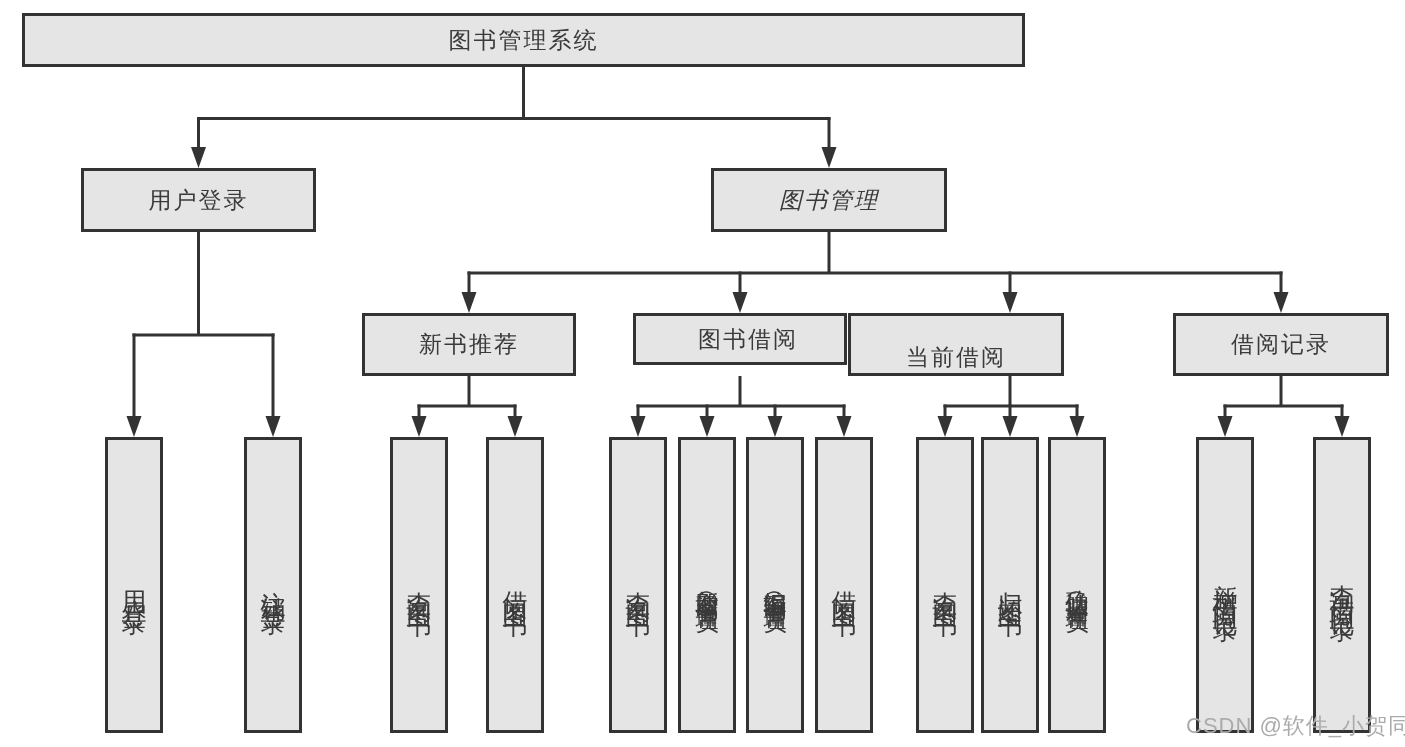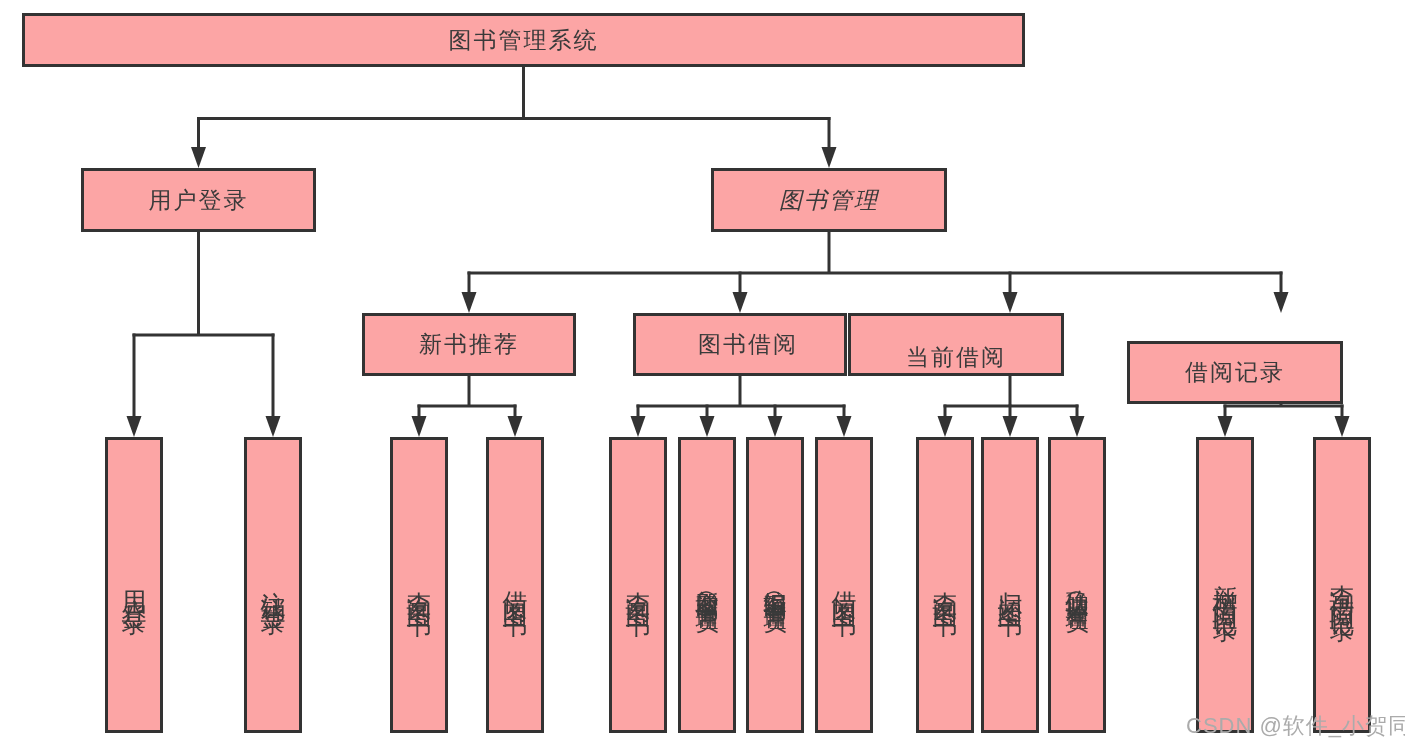--- a/index.html
+++ b/index.html
@@ -1,21 +1,21 @@
 <!DOCTYPE html>
 <html><head>
 <meta charset="utf-8">
 <style>
   html,body { margin:0; padding:0; background:#ffffff; }
   .canvas {
     position:relative; width:1405px; height:747px; background:#ffffff;
     font-family:"Liberation Sans", sans-serif; color:#3a3a3a; overflow:hidden;
   }
   .box {
-    position:absolute; background:#fca5a5; border:3px solid #333333;
+    position:absolute; background:#e5e5e5; border:3px solid #333333;
     box-sizing:border-box; display:flex; align-items:center; justify-content:center;
     z-index:2;
   }
   .hlabel { font-size:23px; letter-spacing:2px; white-space:nowrap; }
   .vbox .vlabel {
     writing-mode:vertical-rl; text-orientation:mixed;
     font-size:25px; letter-spacing:7px; line-height:1;
   }
   .vbox .vlabel.long { font-size:23px; letter-spacing:3px; }
   svg.connectors { position:absolute; left:0; top:0; z-index:1; }
@@ -103,27 +103,27 @@
   <div class="box" style="left:81px; top:168px; width:235px; height:64px;">
     <span class="hlabel">用户登录</span>
   </div>
   <div class="box" style="left:711px; top:168px; width:236px; height:64px;font-style:italic;">
     <span class="hlabel">图书管理</span>
   </div>
 
   <div class="box" style="left:362px; top:313px; width:214px; height:63px;font-family:Liberation Mono, monospace;">
     <span class="hlabel">新书推荐</span>
   </div>
-  <div class="box" style="left:633px; top:313px; width:214px; height:63px;padding-left:16px;">
+  <div class="box" style="left:633px; top:313px; width:214px; height:52px;padding-left:16px;">
     <span class="hlabel">图书借阅</span>
   </div>
   <div class="box" style="left:848px; top:313px; width:216px; height:63px;align-items:flex-end;">
     <span class="hlabel">当前借阅</span>
   </div>
-  <div class="box" style="left:1127px; top:313px; width:216px; height:63px;margin-top:28px;">
+  <div class="box" style="left:1173px; top:313px; width:216px; height:63px;">
     <span class="hlabel">借阅记录</span>
   </div>
 
   <div class="box vbox" style="left:105px; top:437px; width:58px; height:296px;">
     <span class="vlabel">用户登录</span>
   </div>
   <div class="box vbox" style="left:244px; top:437px; width:58px; height:296px;">
     <span class="vlabel">注销登录</span>
   </div>
 

